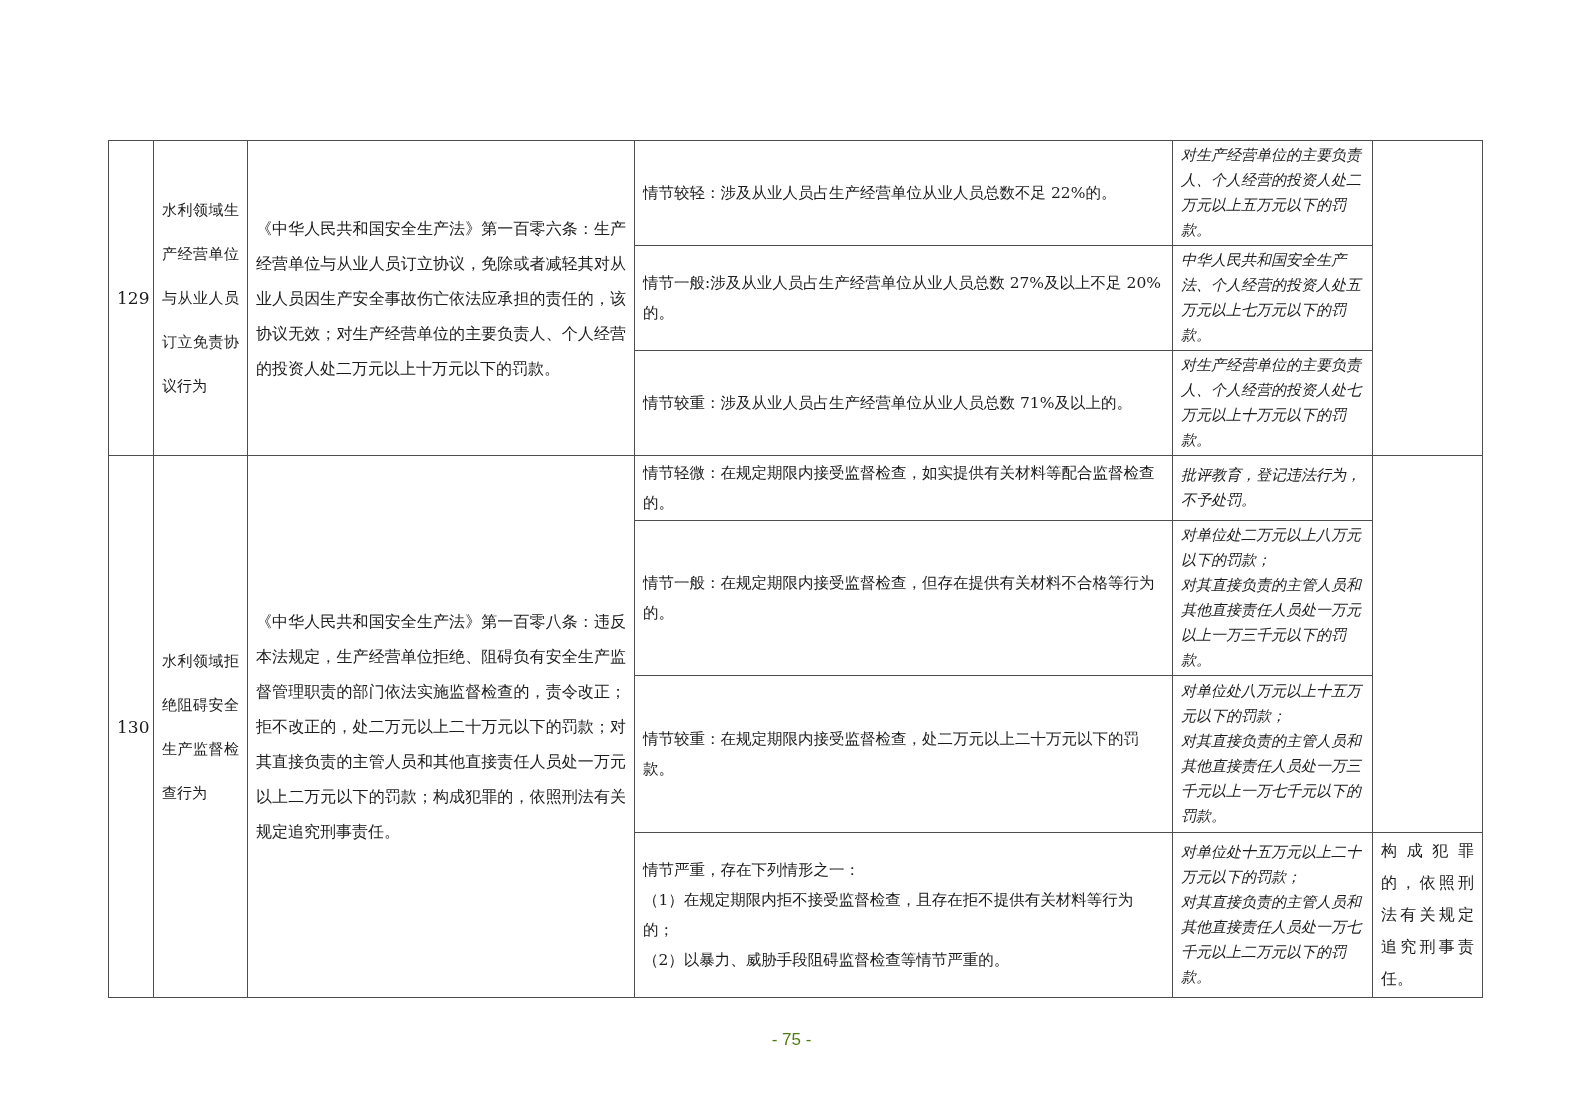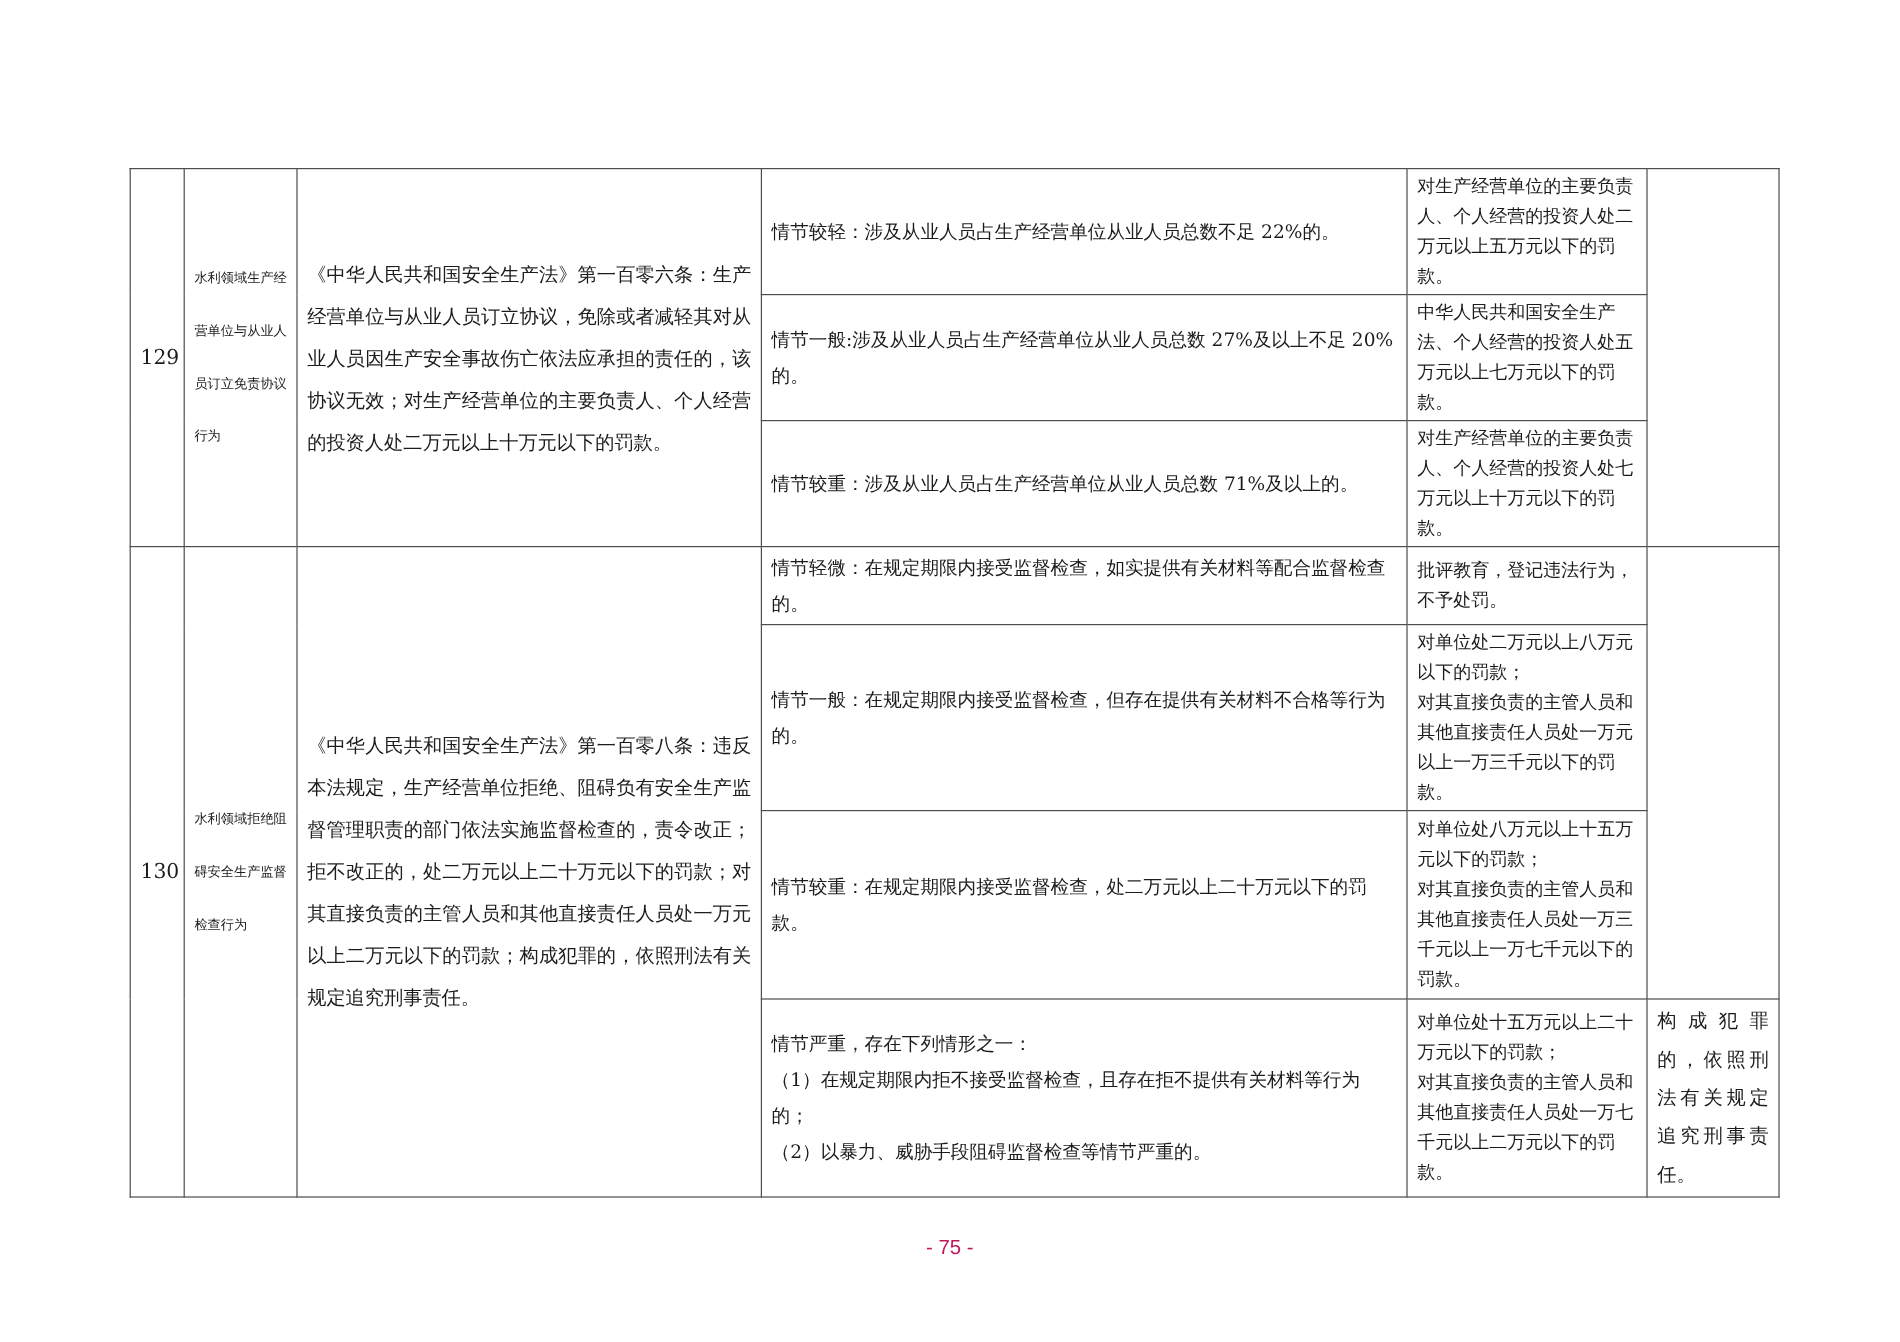--- a/index.html
+++ b/index.html
@@ -26,21 +26,21 @@
     vertical-align: middle;
     padding: 2px 8px;
     overflow: hidden;
   }
   td.c-num {
     text-align: center;
     font-size: 17px;
     padding: 0 2px;
   }
   td.c-name {
-    font-size: 11px;
+    font-size: 15px;
     line-height: 44px;
     text-align: justify;
     text-justify: inter-character;
     padding: 0 9px;
   }
   td.c-basis {
     font-size: 16px;
     line-height: 35px;
     text-align: justify;
     text-justify: inter-ideograph;
@@ -50,39 +50,40 @@
     font-size: 15.5px;
     line-height: 30px;
     padding: 2px 6px;
     white-space: pre-wrap;
   }
   td.c-pen {
     font-size: 15px;
     line-height: 25px;
     padding: 2px 8px;
     white-space: pre-wrap;
+    font-style: italic;
   }
   td.c-remark {
     font-size: 16px;
     line-height: 32px;
     text-align: justify;
     text-justify: inter-character;
     padding: 2px 7px;
     white-space: pre-wrap;
     margin-top: 24px;
   }
   .footer {
     position: absolute;
     left: 0;
     top: 1030px;
     width: 100%;
     text-align: center;
     font-family: "Liberation Sans", sans-serif;
     font-size: 17px;
-    color: #be185d;
+    color: #4d7c0f;
   }
 </style>
 </head>
 <body>
 
 <div class="page">
 
   <table class="law-table">
     <colgroup>
       <col style="width:45px">

